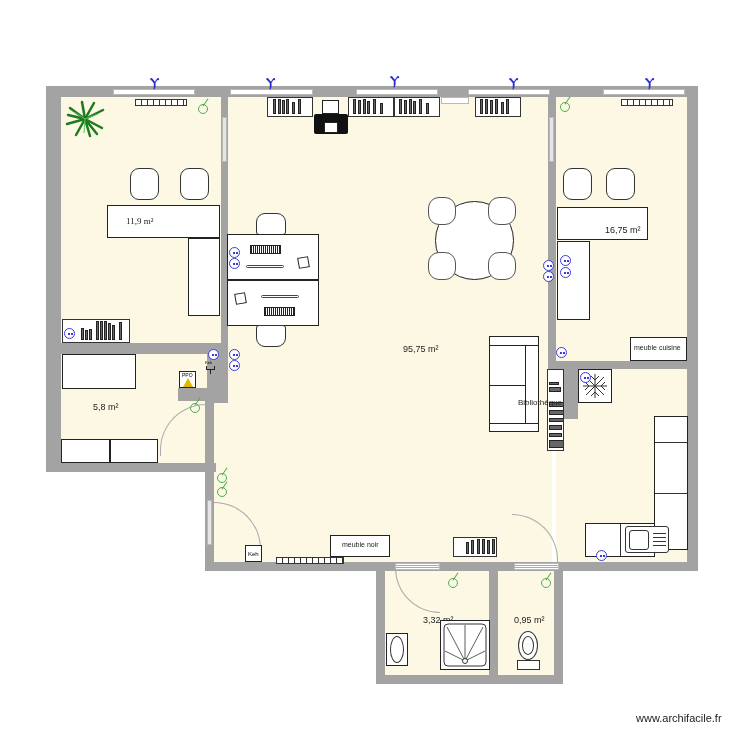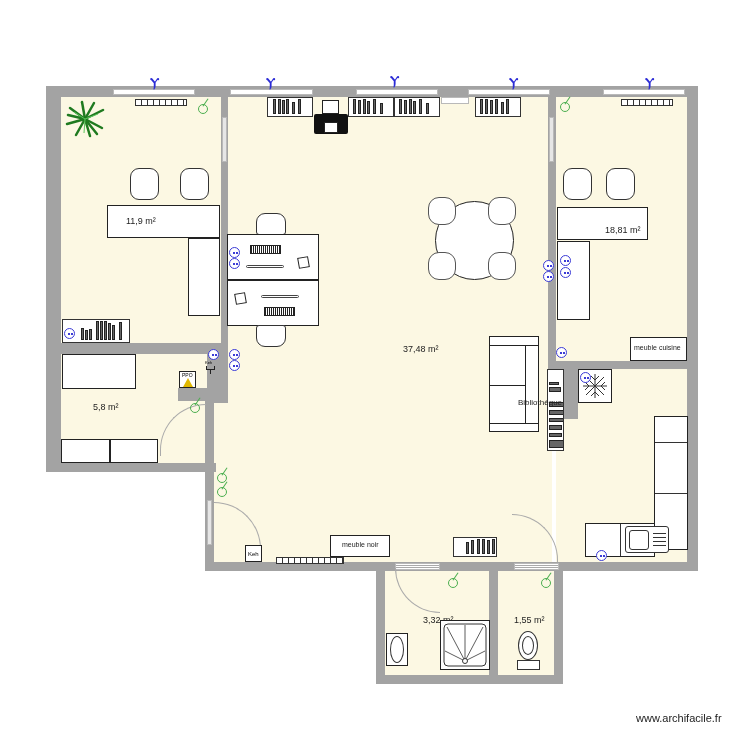--- a/index.html
+++ b/index.html
@@ -96,21 +96,21 @@
       <line x1="21" y1="19" x2="10" y2="12"></line>
         <line x1="21" y1="19" x2="34" y2="14"></line>
         <line x1="21" y1="19" x2="20" y2="33"></line>
     </g>
   </svg>
 </div>
 <div class="light" style="left:198px;top:104px;"></div>
 <div class="chair" style="left:130px;top:168px;width:29px;height:32px;"></div>
 <div class="chair" style="left:180px;top:168px;width:29px;height:32px;"></div>
 <div class="furn" style="left:107px;top:205px;width:113px;height:33px;"></div>
-<div class="lbl" style="left:126px;top:216px;">11,9 m²</div>
+<div class="lbl" style="left:126px;top:216px;font-family:Liberation Serif, serif;">11,9 m²</div>
 <div class="furn" style="left:188px;top:238px;width:32px;height:78px;"></div>
 <div class="shelf" style="left:62px;top:319px;width:68px;height:24px;">
   <i style="left:18px;height:12px;"></i>
     <i style="left:22px;height:10px;"></i>
     <i style="left:26px;height:11px;"></i>
   <i style="left:33px;height:19px;"></i>
     <i style="left:37px;height:19px;"></i>
     <i style="left:41px;height:19px;"></i>
   <i style="left:45px;height:17px;"></i>
     <i style="left:49px;height:15px;"></i>
@@ -190,21 +190,21 @@
 <div class="chair" style="left:256px;top:325px;width:30px;height:22px;border-radius:3px 3px 9px 9px;"></div>
 <div class="socket" style="left:229px;top:247px;"></div>
 <div class="socket" style="left:229px;top:258px;"></div>
 
 <div class="abs" style="left:435px;top:201px;width:79px;height:79px;border:1.5px solid #222;border-radius:50%;background:#fff;"></div>
 <div class="chair" style="left:428px;top:197px;width:28px;height:28px;border-radius:11px;border-color:#555;"></div>
 <div class="chair" style="left:488px;top:197px;width:28px;height:28px;border-radius:11px;border-color:#555;"></div>
 <div class="chair" style="left:428px;top:252px;width:28px;height:28px;border-radius:11px;border-color:#555;"></div>
 <div class="chair" style="left:488px;top:252px;width:28px;height:28px;border-radius:11px;border-color:#555;"></div>
 
-<div class="lbl" style="left:403px;top:344px;">37,48 m²</div>
+<div class="lbl" style="left:403px;top:344px;">95,75 m²</div>
 <div class="socket" style="left:543px;top:260px;"></div>
 <div class="socket" style="left:543px;top:271px;"></div>
 
 <div class="furn" style="left:489px;top:336px;width:50px;height:96px;border-width:1px;">
   <div class="abs" style="left:0;top:8px;width:48px;height:1px;background:#222;"></div>
   <div class="abs" style="left:35px;top:8px;width:1px;height:78px;background:#222;"></div>
   <div class="abs" style="left:0;top:48px;width:35px;height:1px;background:#222;"></div>
   <div class="abs" style="left:0;top:86px;width:48px;height:1px;background:#222;"></div>
 </div>
 
@@ -236,21 +236,21 @@
     <i style="left:28px;height:15px;"></i>
     <i style="left:33px;height:14px;"></i>
     <i style="left:38px;height:15px;"></i>
 </div>
 <div class="door-arc" style="left:512px;top:514px;width:46px;height:48px;border-right:none;border-bottom:none;border-radius:46px 0 0 0;transform:scaleX(-1);"></div>
 
 <div class="light" style="left:560px;top:102px;"></div>
 <div class="chair" style="left:563px;top:168px;width:29px;height:32px;"></div>
 <div class="chair" style="left:606px;top:168px;width:29px;height:32px;"></div>
 <div class="furn" style="left:557px;top:207px;width:91px;height:33px;"></div>
-<div class="lbl" style="left:605px;top:225px;">18,81 m²</div>
+<div class="lbl" style="left:605px;top:225px;">16,75 m²</div>
 <div class="furn" style="left:557px;top:241px;width:33px;height:79px;"></div>
 <div class="socket" style="left:560px;top:255px;"></div>
 <div class="socket" style="left:560px;top:267px;"></div>
 <div class="furn" style="left:630px;top:337px;width:57px;height:24px;border-width:1px;"></div>
 <div class="lbl" style="left:634px;top:344px;font-size:7px;">meuble cuisine</div>
 
 <div class="furn" style="left:578px;top:369px;width:34px;height:34px;border-width:1px;">
   <svg width="32" height="32" viewBox="0 0 32 32" style="position:absolute;left:0;top:0;">
     <g stroke="#333" stroke-width="1" fill="none">
       <line x1="16" y1="4" x2="16" y2="28"></line>
@@ -292,20 +292,20 @@
         <line x1="24" y1="40" x2="24" y2="4"></line>
       <line x1="24" y1="40" x2="42" y2="6"></line>
         <line x1="24" y1="40" x2="4" y2="30"></line>
       <line x1="24" y1="40" x2="44" y2="30"></line>
     </g>
     <circle cx="24" cy="40" r="2.5" fill="#fff" stroke="#333"></circle>
   </svg>
 </div>
 
 <div class="light" style="left:541px;top:578px;"></div>
-<div class="lbl" style="left:514px;top:615px;">1,55 m²</div>
+<div class="lbl" style="left:514px;top:615px;">0,95 m²</div>
 <div class="abs" style="left:517px;top:631px;width:23px;height:40px;">
   <div class="abs" style="left:1px;top:0;width:20px;height:29px;border:1px solid #333;border-radius:50%;background:#fff;"></div>
   <div class="abs" style="left:5px;top:5px;width:12px;height:19px;border:1px solid #333;border-radius:50%;"></div>
   <div class="abs" style="left:0;top:29px;width:23px;height:10px;border:1px solid #333;background:#fff;"></div>
 </div>
 
 <div class="abs" style="left:636px;top:712px;font-size:11px;color:#222;">www.archifacile.fr</div>
 
 </body></html>

